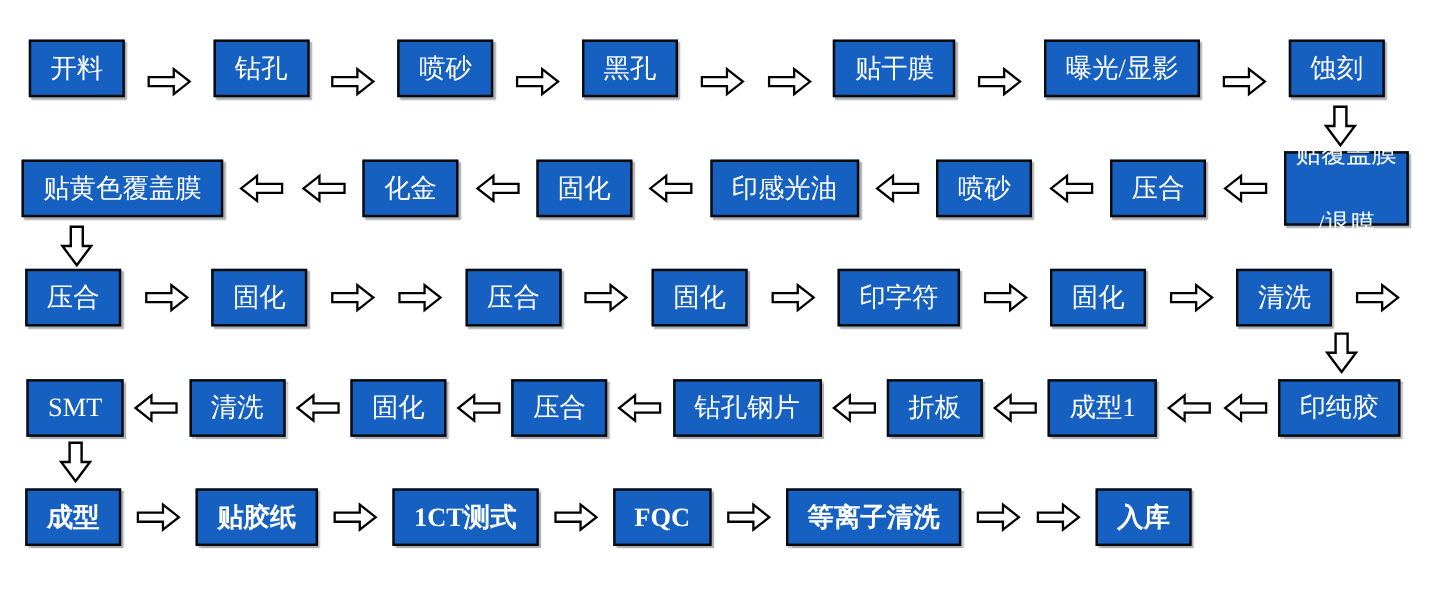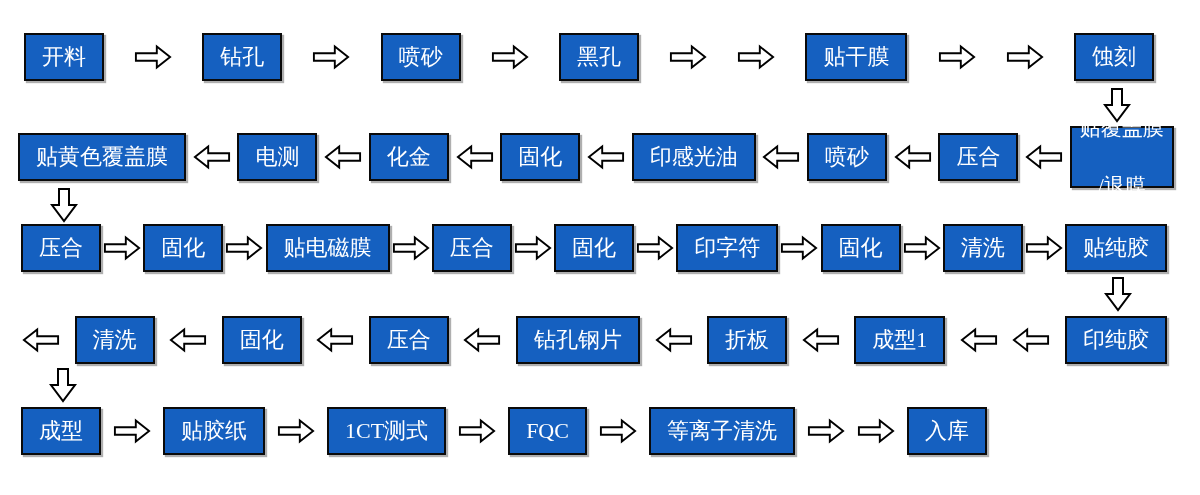--- a/index.html
+++ b/index.html
@@ -2,25 +2,25 @@
 <html style="--box-fill: #1560C0; --box-text: #ffffff;"><head>
 <meta charset="utf-8">
 <style>
   html,body{margin:0;padding:0;background:#fff;}
   .canvas{
     position:relative;width:1200px;height:495px;background:#ffffff;overflow:hidden;
     font-family:"Liberation Serif","DejaVu Serif",serif;
   }
   .row{position:absolute;display:flex;align-items:center;justify-content:space-between;height:48px;}
   .row.rtl{flex-direction:row-reverse;}
-  .row1{left:24px;right:46px;top:33px;}
+  .row1{left:24px;right:46px;top:33px;align-items:flex-end;}
   .row2{left:18px;right:26px;top:126px;height:62px;}
   .row3{left:21px;right:33px;top:224px;}
   .row4{left:22px;right:33px;top:316px;}
-  .row5{left:21px;top:407px;justify-content:flex-start;gap:12px;}
+  .row5{left:21px;top:407px;justify-content:flex-start;gap:12px;font-weight:bold;}
   .flow-box{
     background:var(--box-fill,#1560C0);color:var(--box-text,#fff);
     border:2px solid #0a0a0a;height:44px;box-sizing:content-box;
     display:flex;align-items:center;justify-content:center;
     padding:0 16px;font-size:22px;white-space:nowrap;flex-shrink:0;
     box-shadow:2px 2px 1px rgba(110,110,110,0.55);
   }
   .flow-box.multi{flex-direction:column;height:58px;line-height:1.25;padding:0 8px;font-size:21px;gap:32px;}
   .h-arrow{display:flex;align-items:center;flex-shrink:1;min-width:24px;}
   .h-arrow svg{display:block;}
@@ -59,20 +59,21 @@
         <svg width="38" height="26" viewBox="0 0 40 26">
           <polygon points="2,9 24,9 24,2 38,13 24,24 24,17 2,17" fill="#ffffff" stroke="#000000" stroke-width="2"></polygon>
         </svg>
       </span>
       <div class="flow-box">贴干膜</div>
       <span class="h-arrow">
         <svg width="38" height="26" viewBox="0 0 40 26">
           <polygon points="2,9 24,9 24,2 38,13 24,24 24,17 2,17" fill="#ffffff" stroke="#000000" stroke-width="2"></polygon>
         </svg>
       </span>
+      <div class="flow-box">曝光/显影</div>
       <span class="h-arrow">
         <svg width="38" height="26" viewBox="0 0 40 26">
           <polygon points="2,9 24,9 24,2 38,13 24,24 24,17 2,17" fill="#ffffff" stroke="#000000" stroke-width="2"></polygon>
         </svg>
       </span>
       <div class="flow-box">蚀刻</div>
     </div>
   <div class="row row2 rtl">
       <div class="flow-box multi">
         <div>贴覆盖膜</div>
@@ -106,42 +107,40 @@
         <svg width="38" height="26" viewBox="0 0 40 26">
           <polygon points="38,9 16,9 16,2 2,13 16,24 16,17 38,17" fill="#ffffff" stroke="#000000" stroke-width="2"></polygon>
         </svg>
       </span>
       <div class="flow-box">化金</div>
       <span class="h-arrow">
         <svg width="38" height="26" viewBox="0 0 40 26">
           <polygon points="38,9 16,9 16,2 2,13 16,24 16,17 38,17" fill="#ffffff" stroke="#000000" stroke-width="2"></polygon>
         </svg>
       </span>
-      <div class="flow-box">电测</div>
       <span class="h-arrow">
         <svg width="38" height="26" viewBox="0 0 40 26">
           <polygon points="38,9 16,9 16,2 2,13 16,24 16,17 38,17" fill="#ffffff" stroke="#000000" stroke-width="2"></polygon>
         </svg>
       </span>
       <div class="flow-box">贴黄色覆盖膜</div>
     </div>
   <div class="row row3">
       <div class="flow-box">压合</div>
       <span class="h-arrow">
         <svg width="38" height="26" viewBox="0 0 40 26">
           <polygon points="2,9 24,9 24,2 38,13 24,24 24,17 2,17" fill="#ffffff" stroke="#000000" stroke-width="2"></polygon>
         </svg>
       </span>
       <div class="flow-box">固化</div>
       <span class="h-arrow">
         <svg width="38" height="26" viewBox="0 0 40 26">
           <polygon points="2,9 24,9 24,2 38,13 24,24 24,17 2,17" fill="#ffffff" stroke="#000000" stroke-width="2"></polygon>
         </svg>
       </span>
-      <div class="flow-box">贴电磁膜</div>
       <span class="h-arrow">
         <svg width="38" height="26" viewBox="0 0 40 26">
           <polygon points="2,9 24,9 24,2 38,13 24,24 24,17 2,17" fill="#ffffff" stroke="#000000" stroke-width="2"></polygon>
         </svg>
       </span>
       <div class="flow-box">压合</div>
       <span class="h-arrow">
         <svg width="38" height="26" viewBox="0 0 40 26">
           <polygon points="2,9 24,9 24,2 38,13 24,24 24,17 2,17" fill="#ffffff" stroke="#000000" stroke-width="2"></polygon>
         </svg>
@@ -163,21 +162,20 @@
         <svg width="38" height="26" viewBox="0 0 40 26">
           <polygon points="2,9 24,9 24,2 38,13 24,24 24,17 2,17" fill="#ffffff" stroke="#000000" stroke-width="2"></polygon>
         </svg>
       </span>
       <div class="flow-box">清洗</div>
       <span class="h-arrow">
         <svg width="38" height="26" viewBox="0 0 40 26">
           <polygon points="2,9 24,9 24,2 38,13 24,24 24,17 2,17" fill="#ffffff" stroke="#000000" stroke-width="2"></polygon>
         </svg>
       </span>
-      <div class="flow-box">贴纯胶</div>
     </div>
   <div class="row row4 rtl">
       <div class="flow-box">印纯胶</div>
       <span class="h-arrow">
         <svg width="38" height="26" viewBox="0 0 40 26">
           <polygon points="38,9 16,9 16,2 2,13 16,24 16,17 38,17" fill="#ffffff" stroke="#000000" stroke-width="2"></polygon>
         </svg>
       </span>
       <span class="h-arrow">
         <svg width="38" height="26" viewBox="0 0 40 26">
@@ -213,20 +211,21 @@
         <svg width="38" height="26" viewBox="0 0 40 26">
           <polygon points="38,9 16,9 16,2 2,13 16,24 16,17 38,17" fill="#ffffff" stroke="#000000" stroke-width="2"></polygon>
         </svg>
       </span>
       <div class="flow-box">清洗</div>
       <span class="h-arrow">
         <svg width="38" height="26" viewBox="0 0 40 26">
           <polygon points="38,9 16,9 16,2 2,13 16,24 16,17 38,17" fill="#ffffff" stroke="#000000" stroke-width="2"></polygon>
         </svg>
       </span>
+      <div class="flow-box">SMT</div>
     </div>
   <div class="row row5">
       <div class="flow-box">成型</div>
       <span class="h-arrow">
         <svg width="38" height="26" viewBox="0 0 40 26">
           <polygon points="2,9 24,9 24,2 38,13 24,24 24,17 2,17" fill="#ffffff" stroke="#000000" stroke-width="2"></polygon>
         </svg>
       </span>
       <div class="flow-box">贴胶纸</div>
       <span class="h-arrow">

